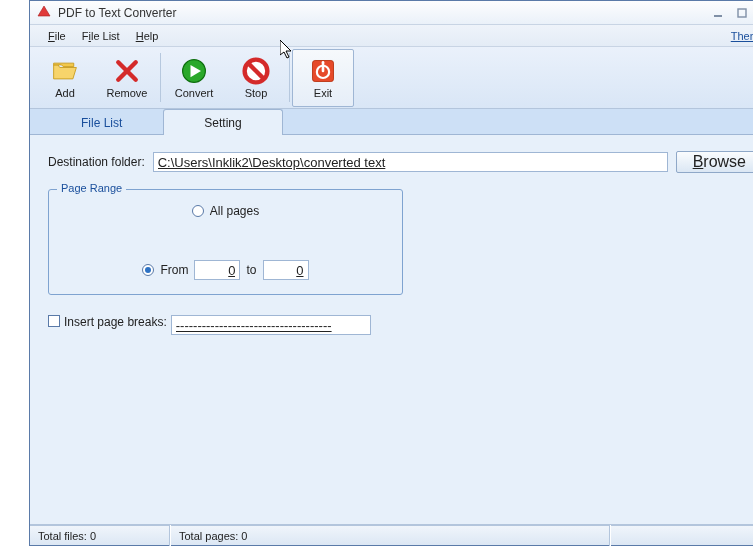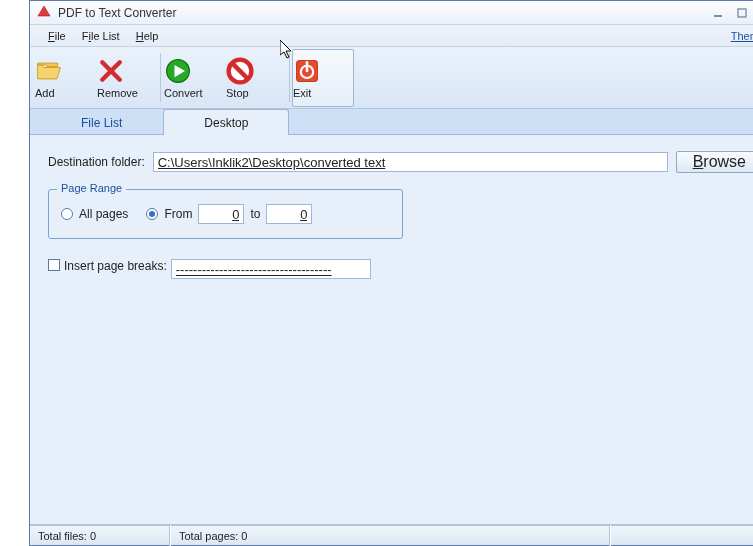--- a/index.html
+++ b/index.html
@@ -58,21 +58,21 @@
       background: linear-gradient(#eaf1fb, #d9e6f6);
       border-bottom: 1px solid #b3c5dc;
       display: flex;
       padding: 2px 4px 0 4px;
     }
     .tool-btn {
       width: 62px;
       height: 58px;
       display: flex;
       flex-direction: column;
-      align-items: flex-start;
+      align-items: center;
       justify-content: center;
       gap: 2px;
       color: #222;
       cursor: pointer;
       border: 1px solid transparent;
       border-radius: 2px;
     }
     .tool-btn.active {
       background: linear-gradient(#f6f9fc,#e6eef8);
       border: 1px solid #9fb6d4;
@@ -153,21 +153,21 @@
       margin-bottom: 20px;
     }
     .fieldset .legend {
       position: absolute;
       top: -8px; left: 8px;
       background: #e7f0fa;
       padding: 0 4px;
       color: #1a4f9c;
       font-size: 11px;
     }
-    .radio-row { display:flex; align-items:center; gap: 18px; }
+    .radio-row { display:flex; align-items:center; gap: 42px; flex-direction: column; }
     .radio-opt { display:flex; align-items:center; gap:6px; font-size:12px; color:#222; cursor:pointer; }
     .radio { width:12px; height:12px; border-radius:50%; border:1px solid #5a7aa8; background:#fff; display:flex; align-items:center; justify-content:center; }
     .radio.checked::after { content:""; width:6px; height:6px; border-radius:50%; background:#2d72c4; }
     .num-input { width: 46px; text-align:right; }
     
     .chk-row { display:flex; gap:4px; }
     .chk { width:12px; height:12px; border:1px solid #5a7aa8; background:#fff; cursor:pointer; }
     .breaks-input { width: 200px; }
     
     .statusbar {
@@ -286,21 +286,21 @@
             <circle cx="16" cy="17" r="7" fill="none" stroke="#fff" stroke-width="2.5"></circle>
             <line x1="16" y1="6" x2="16" y2="16" stroke="#fff" stroke-width="3" stroke-linecap="round"></line>
           </svg>
       </span>
       <span class="tool-label">Exit</span>
     </div>
   </div>
 
   <div class="tab-strip">
     <div class="tab">File List</div>
-    <div class="tab active">Desktop</div>
+    <div class="tab active">Setting</div>
   </div>
 
   <div class="content">
     <div class="row">
       <span class="lbl">Destination folder:</span>
       <input class="text-input dest-input" value="C:\Users\Inklik2\Desktop\converted text" style="">
       <button class="browse-btn"><span style="text-decoration:underline">B</span>rowse</button>
     </div>
 
     <div class="fieldset">

